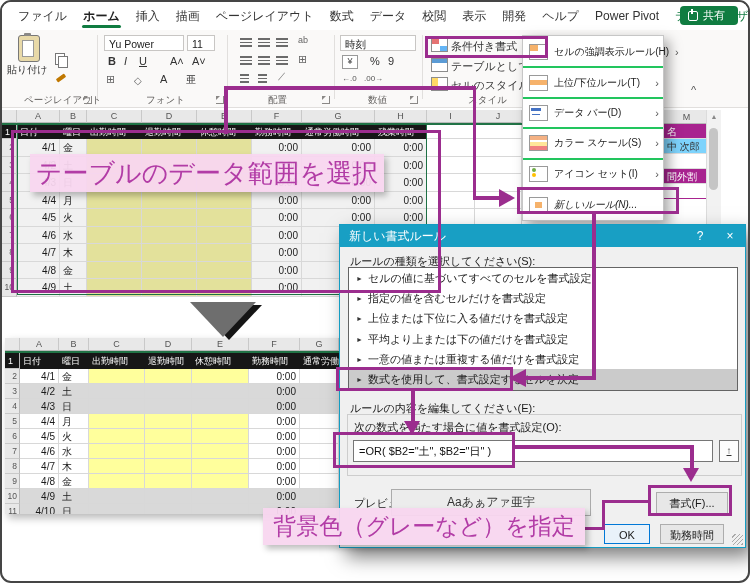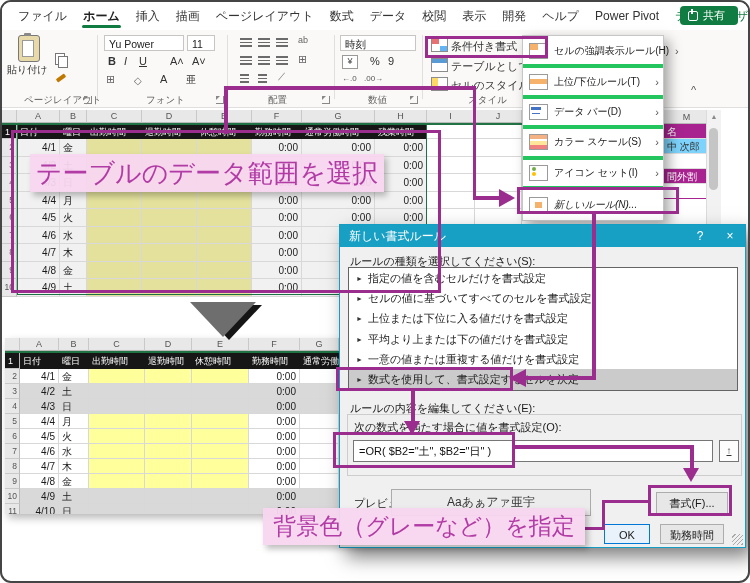--- a/index.html
+++ b/index.html
@@ -46,21 +46,21 @@
   .srow{display:flex;}
   .srow span{flex:none;box-sizing:border-box;overflow:hidden;white-space:nowrap;}
   .colhdr span{background:#E8E8E8;border-right:1px solid #C9C9C9;border-bottom:1px solid #B9B9B9;font-size:9px;color:#555;text-align:center;line-height:13px;}
   .numcell{background:#E8E8E8;border-right:1px solid #B9B9B9;border-bottom:1px solid #C9C9C9;font-size:8.5px;color:#555;text-align:right;padding-right:2px;}
   .thdr span{background:#161616;color:#fff;font-size:9px;text-align:left;padding-left:3px;}
   .c{border-right:1px solid #D8D8D8;border-bottom:1px solid #D8D8D8;font-size:10px;color:#1a1a1a;}
   .greenline{position:absolute;border:1.5px solid #1E7145;pointer-events:none;z-index:3;}
   
   .cfmenu{position:absolute;left:520px;top:33px;width:142px;height:186px;background:#fff;border:1px solid #C6C6C6;
           box-shadow:5px 5px 12px rgba(0,0,0,.35);z-index:6;padding-top:2px;box-sizing:border-box;}
-  .mitem{height:30.4px;display:flex;align-items:center;gap:6px;padding:0 4px 0 6px;border-bottom:4px solid #22c55e;box-sizing:border-box;}
+  .mitem{height:30.4px;display:flex;align-items:center;gap:6px;padding:0 4px 0 6px;border-bottom:2px solid #22c55e;box-sizing:border-box;}
   .mitem:last-child{border-bottom:none;font-style:italic;}
   .mi{width:17px;height:14px;border:1px solid #9a9a9a;background:#fff;position:relative;flex:none;}
   .mi::before,.mi::after{content:"";position:absolute;}
   .icon-highlight-cells-rules::before{left:0;top:0;width:8px;height:6px;background:#F6B26B;}
   .icon-top-bottom-rules::before{left:0;top:4px;right:0;height:5px;background:#F6B26B;}
   .icon-data-bars::before{left:1px;top:2px;width:10px;height:3px;background:#4472C4;box-shadow:0 5px 0 -1px #4472C4;}
   .icon-color-scales::before{left:0;top:0;right:0;height:4px;background:#F4B183;}
   .icon-color-scales::after{left:0;bottom:0;right:0;height:4px;background:#F08080;box-shadow:0 -4px 0 0 #FFE699;}
   .icon-icon-sets::before{left:2px;top:1px;width:4px;height:4px;border-radius:50%;background:#70AD47;box-shadow:0 5px 0 0 #FFC000;}
   .icon-new-rule::before{left:5px;top:4px;width:7px;height:6px;background:#F6B26B;}
@@ -550,25 +550,25 @@
       <span>新しい書式ルール</span>
       <span class="dctrl">
         <span>?</span>
         <span>×</span>
       </span>
     </div>
     <div class="dlabel" style="left:10px;top:29px">ルールの種類を選択してください(S):</div>
     <div class="listbox" id="rulelist">
         <div class="litem">
           <span class="larrow">►</span>
-          <span>指定の値を含むセルだけを書式設定</span>
+          <span>セルの値に基づいてすべてのセルを書式設定</span>
         </div>
         <div class="litem">
           <span class="larrow">►</span>
-          <span>セルの値に基づいてすべてのセルを書式設定</span>
+          <span>指定の値を含むセルだけを書式設定</span>
         </div>
         <div class="litem">
           <span class="larrow">►</span>
           <span>上位または下位に入る値だけを書式設定</span>
         </div>
         <div class="litem">
           <span class="larrow">►</span>
           <span>平均より上または下の値だけを書式設定</span>
         </div>
         <div class="litem">

